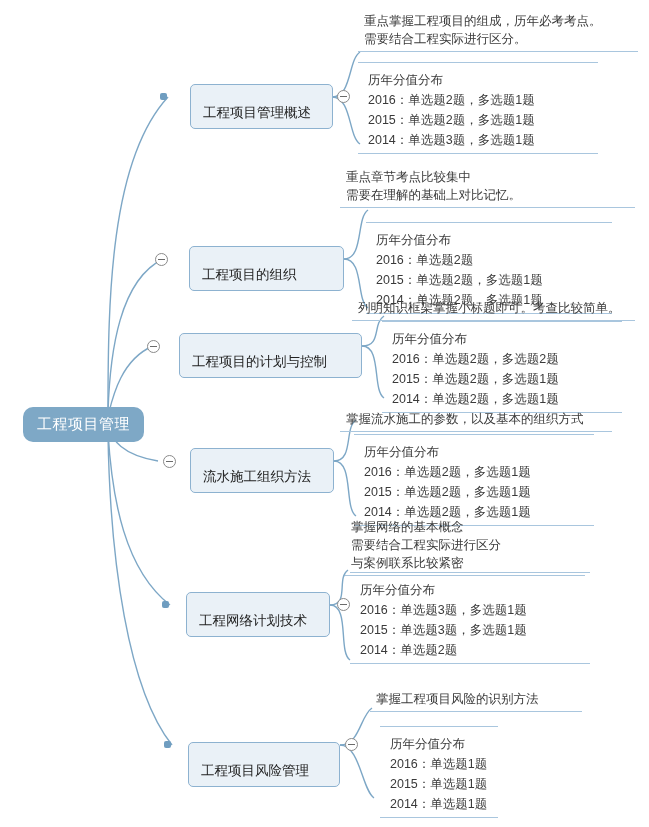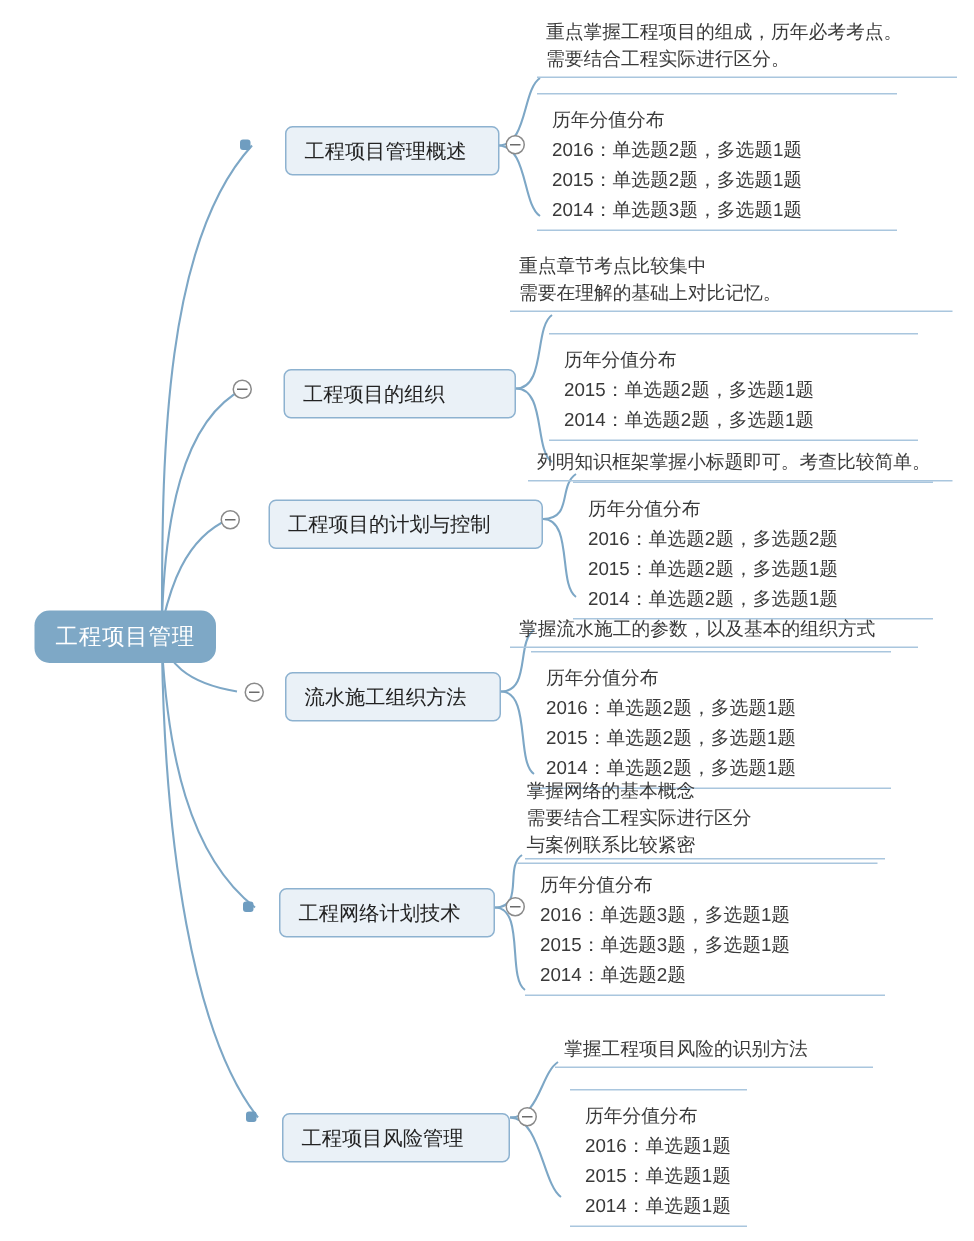--- a/index.html
+++ b/index.html
@@ -28,21 +28,21 @@
   }
 
   
   .topic-node{
     position:absolute;
     background:#eaf1f7;
     border:1px solid #8db2d0;
     border-radius:5px;
     color:#222222;
     font-size:13.5px;
-    padding:7px 12px 6px 12px;
+    padding:19px 12px 6px 12px;
     white-space:nowrap;
     box-sizing:border-box;
   }
 
   
   .note-block{
     position:absolute;
     color:#3a3a3a;
     font-size:12.5px;
     line-height:18px;
@@ -156,20 +156,21 @@
   <div class="topic-node" style="left:189px; top:246px; width:155px;">
     <span>工程项目的组织</span>
   </div>
 
   <div class="note-block" style="left:340px; top:168px; width:295px;">
     <span class="line">重点章节考点比较集中</span>
     <span class="line">需要在理解的基础上对比记忆。</span>
   </div>
   <div class="score-block" style="left:366px; top:222px; width:246px;">
     <span class="heading">历年分值分布</span>
+    <span class="line">2016：单选题2题</span>
     <span class="line">2015：单选题2题，多选题1题</span>
     <span class="line">2014：单选题2题，多选题1题</span>
   </div>
 
   <div class="collapse-marker" style="left:147px; top:340px;"></div>
   <div class="topic-node" style="left:179px; top:333px; width:183px;">
     <span>工程项目的计划与控制</span>
   </div>
 
   <div class="note-block" style="left:352px; top:299px; width:283px;">

